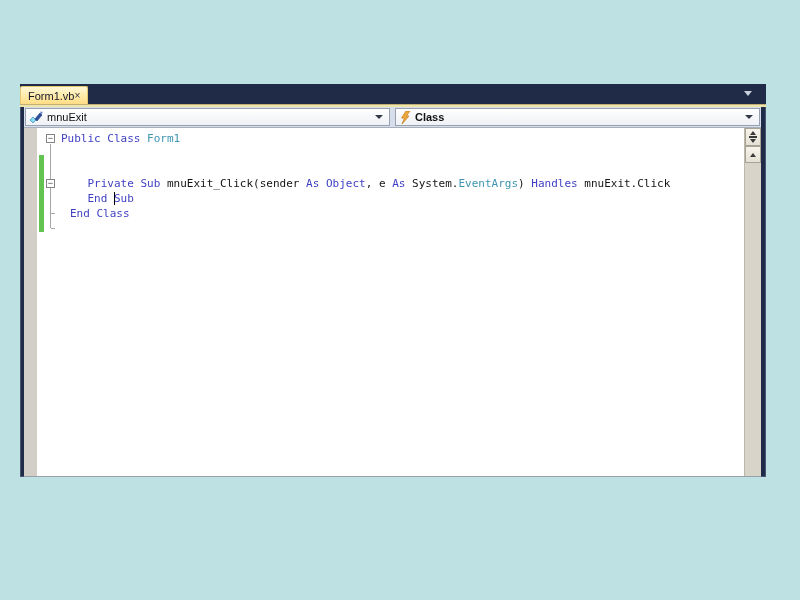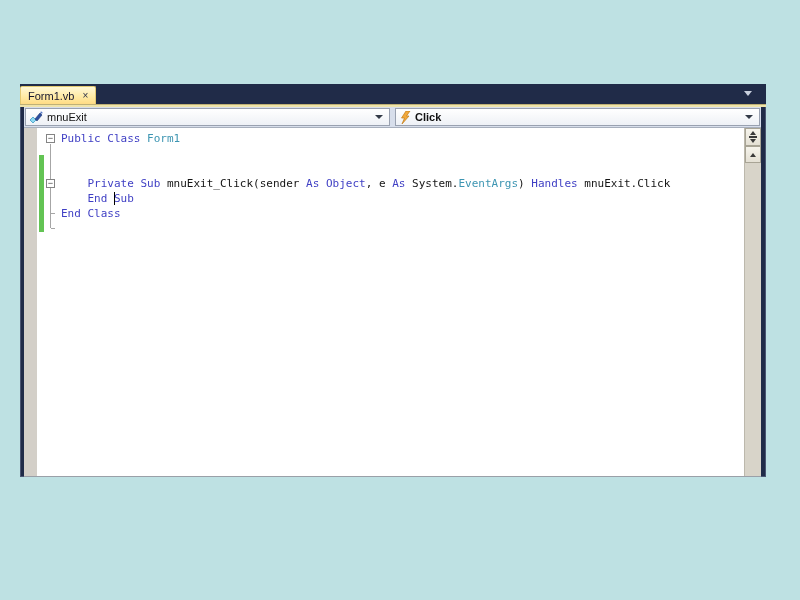--- a/index.html
+++ b/index.html
@@ -14,21 +14,21 @@
 
   
   .tab-strip {
     height: 20px; background: #202B48; display: flex; align-items: flex-end;
     position: relative; padding-left: 0;
   }
   .tab { height: 18px; display: flex; align-items: center; font-size: 11px; cursor: default; }
   .tab.active {
     background: linear-gradient(#FFF7D6, #FFEBA6 55%, #FFDC85);
     color: #15152E; padding: 0 7px; border-radius: 2px 2px 0 0;
-    border: 1px solid #E3C972; border-bottom: none; gap: 8px; align-items: center;
+    border: 1px solid #E3C972; border-bottom: none;  align-items: center;
   }
   .tab.active .close-x { color: #30354A; font-size: 10px; line-height: 10px; }
   .tab.inactive {
     background: #2A3553; color: #DDE2EE; padding: 0 9px; margin-left: 3px;
     border: 1px solid #495472; border-bottom: none; border-radius: 2px 2px 0 0;
   }
   .tab-overflow {
     position: absolute; right: 14px; top: 7px; width: 0; height: 0;
     border-left: 4px solid transparent; border-right: 4px solid transparent;
     border-top: 5px solid #C9D0DE;
@@ -109,21 +109,21 @@
         <polygon points="5,8 10,2 12,4 7,10" fill="#2C4FA0" stroke="#1B3570" stroke-width="0.6"></polygon>
         <polygon points="10,1 12,3 12.6,1.4 11.4,0.4" fill="#5B7BC8"></polygon>
       </svg>
       <span class="combo-label">mnuExit</span>
       <span class="drop-arrow"></span>
     </div>
     <div class="combo">
       <svg width="11" height="13" viewBox="0 0 11 13">
         <polygon points="6,0 10,0 6.5,5 9,5 2,13 4.5,7 1.5,7" fill="#F2A93B" stroke="#C07B18" stroke-width="0.7"></polygon>
       </svg>
-      <span class="combo-label bold">Click</span>
+      <span class="combo-label bold">Class</span>
       <span class="drop-arrow"></span>
     </div>
   </div>
 
   <div class="editor-row">
     <div class="indicator-margin"></div>
 
     <div class="code-area">
       <div class="change-bar" style="background: rgb(99, 196, 84);"></div>
 
@@ -132,21 +132,21 @@
       <div class="fold-tick" style="top:100px;"></div>
       <div class="fold-box" style="top:6px;">−</div>
       <div class="fold-box" style="top:51px;">−</div>
 
       <div class="code-lines" id="code-lines">
           <div class="code-line"><span style="color: rgb(63, 63, 196); text-align: center;">Public Class </span><span style="color: rgb(61, 149, 178);">Form1</span></div>
           <div class="code-line"></div>
           <div class="code-line"></div>
           <div class="code-line"><span style="color: rgb(20, 20, 20);">    </span><span style="color: rgb(63, 63, 196);">Private Sub</span><span style="color: rgb(20, 20, 20);"> mnuExit_Click(sender </span><span style="color: rgb(63, 63, 196);">As</span><span style="color: rgb(20, 20, 20);"> </span><span style="color: rgb(63, 63, 196);">Object</span><span style="color: rgb(20, 20, 20);">, e </span><span style="color: rgb(63, 63, 196);">As</span><span style="color: rgb(20, 20, 20);"> System.</span><span style="color: rgb(61, 149, 178);">EventArgs</span><span style="color: rgb(20, 20, 20);">) </span><span style="color: rgb(63, 63, 196);">Handles</span><span style="color: rgb(20, 20, 20);"> mnuExit.Click</span></div>
           <div class="code-line"><span style="color: rgb(20, 20, 20);">    </span><span style="color: rgb(63, 63, 196); margin-top: 21px;">End Sub</span></div>
-          <div class="code-line"><span style="color: rgb(63, 63, 196);">End Class</span></div>
+          <div class="code-line"><span style="color: rgb(63, 63, 196); margin-left: 9px;">End Class</span></div>
         </div>
       <div class="caret" id="caret" style="left: 76.96px; top: 64px;"></div>
     </div>
 
     <div class="scrollbar">
       <div class="sb-btn sb-splitter">
         <span class="tri-up"></span>
         <span class="split-bar"></span>
         <span class="tri-down"></span>
       </div>

